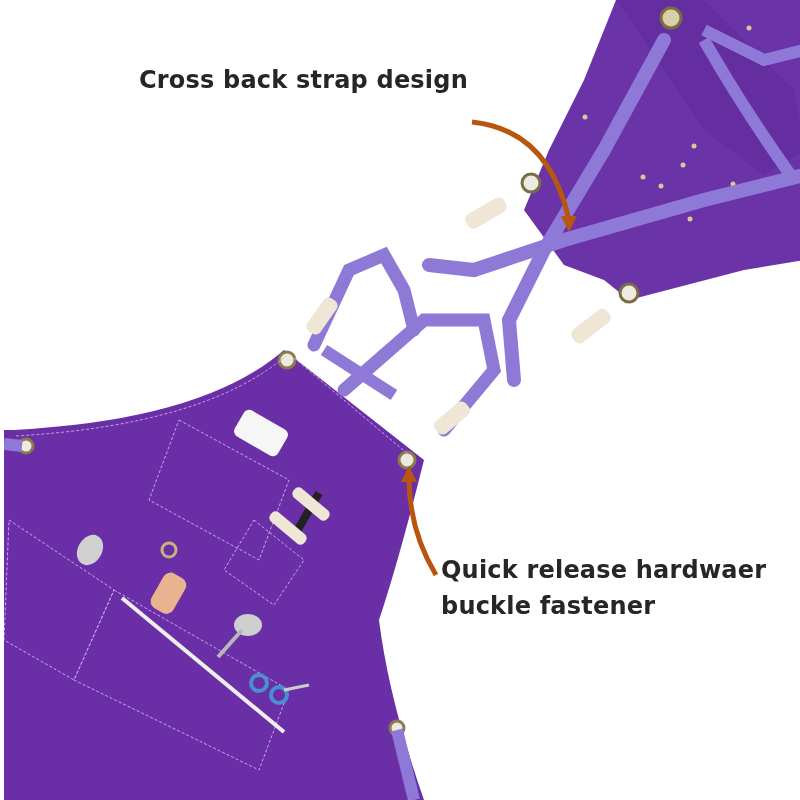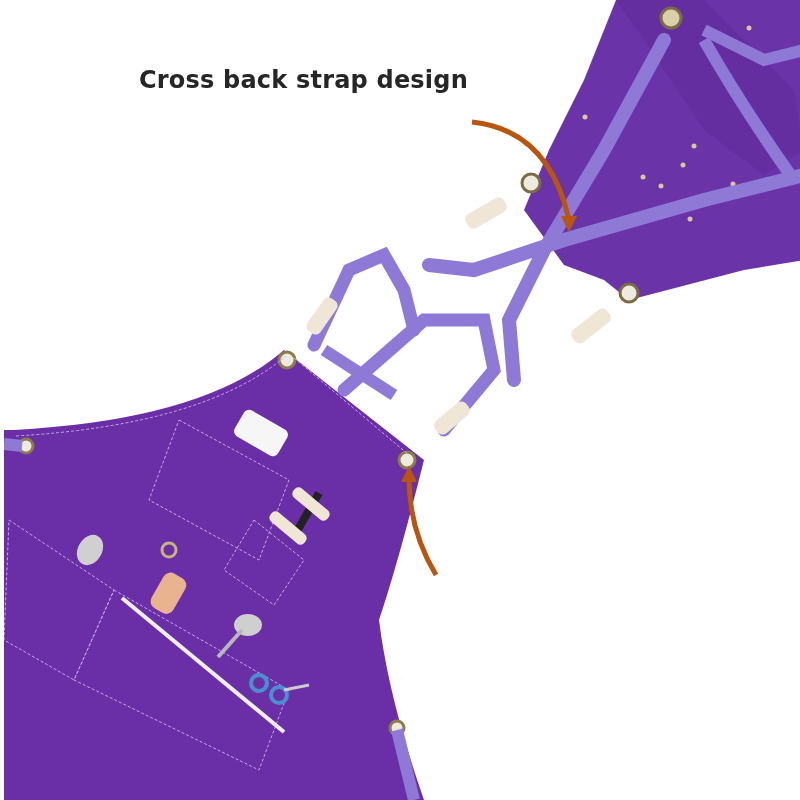--- a/index.html
+++ b/index.html
@@ -94,13 +94,17 @@
 
     <path d="M 468 122 Q 545 130 565 220" stroke="#b8560f" stroke-width="5" fill="none"></path>
     <polygon points="557,216 573,216 565,232" fill="#b8560f"></polygon>
     <path d="M 432 575 Q 405 530 405 478" stroke="#b8560f" stroke-width="5" fill="none"></path>
     <polygon points="397,482 413,482 405,466" fill="#b8560f"></polygon>
   </svg>
 
   <div class="callout callout-top">
     <span>Cross back strap design</span>
   </div>
+  <div class="callout callout-bottom">
+    <span>Quick release hardwaer</span>
+    <span>buckle fastener</span>
+  </div>
 </div>
 
 </body></html>

